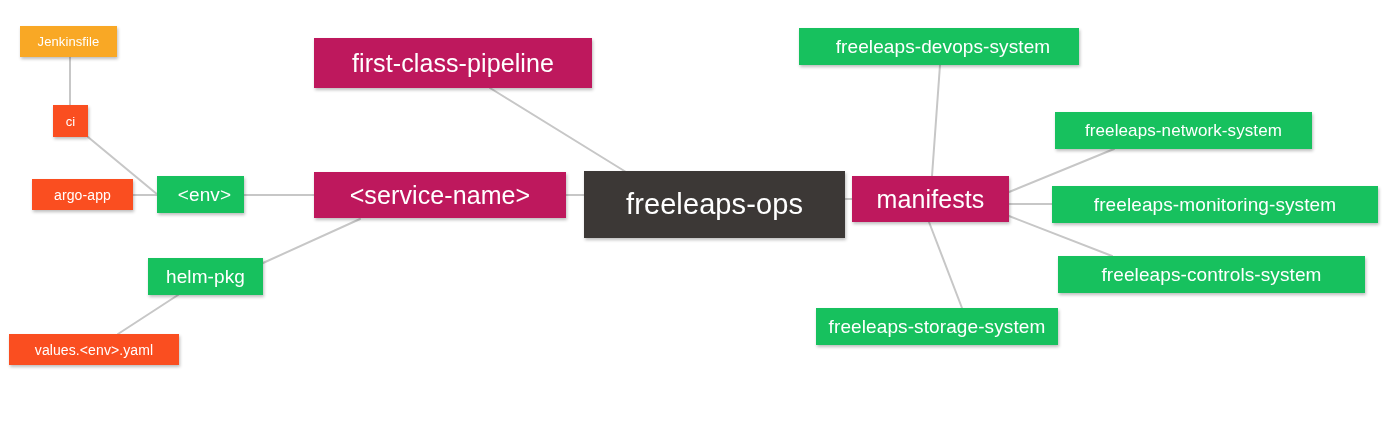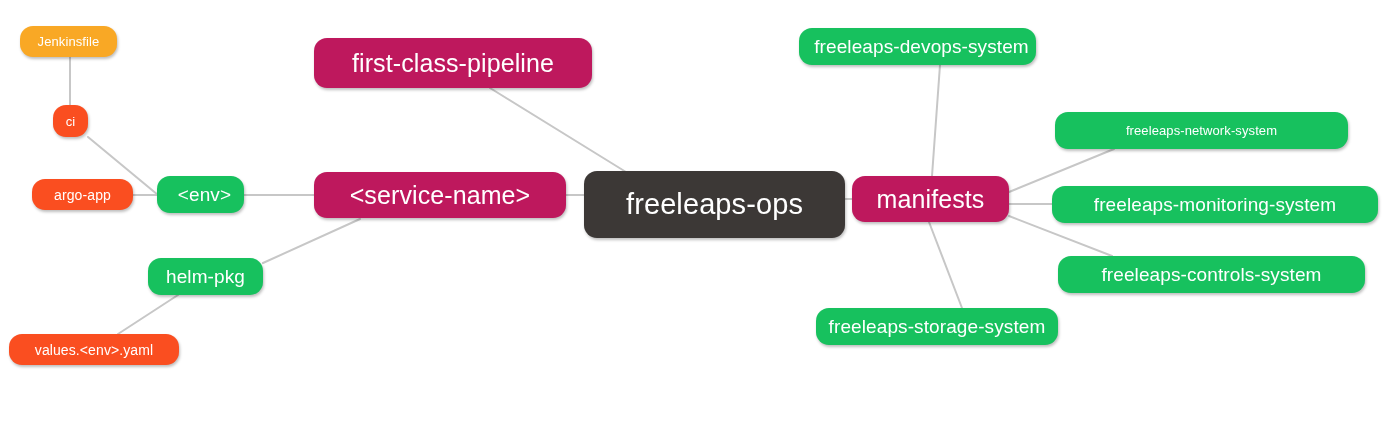--- a/index.html
+++ b/index.html
@@ -24,21 +24,21 @@
     width: 1390px;
     height: 421px;
   }
   .node {
     position: absolute;
     box-sizing: border-box;
     display: flex;
     align-items: center;
     justify-content: center;
     color: #ffffff;
-    border-radius: 13px;
+    border-radius: 0;
     white-space: nowrap;
     box-shadow: 1px 2px 3px rgba(0,0,0,0.26);
     line-height: 1;
     letter-spacing: 0.1px;
     z-index: 2;
   }
   .node.orange { background: #F9A825; }
   .node.red    { background: #FA4E20; align-items: center; }
   .node.green  { background: #17C15E; }
   .node.blue   { background: #be185d; }
@@ -88,24 +88,24 @@
       </div>
       <div class="node blue" style="left: 314px; top: 172px; width: 252px; height: 46px; font-size: 25px;">
         <span>&lt;service-name&gt;</span>
       </div>
       <div class="node dark" style="left: 584px; top: 171px; width: 261px; height: 67px; font-size: 29px;">
         <span>freeleaps-ops</span>
       </div>
       <div class="node blue" style="left: 852px; top: 176px; width: 157px; height: 46px; font-size: 25px; justify-content: center;">
         <span>manifests</span>
       </div>
-      <div class="node green" style="left: 799px; top: 28px; width: 237px; height: 37px; font-size: 19px; padding-left: 8px;">
+      <div class="node green" style="left: 799px; top: 28px; width: 280px; height: 37px; font-size: 19px; padding-left: 8px;">
         <span>freeleaps-devops-system</span>
       </div>
-      <div class="node green" style="left: 1055px; top: 112px; width: 293px; height: 37px; font-size: 13px;">
+      <div class="node green" style="left: 1055px; top: 112px; width: 257px; height: 37px; font-size: 17px;">
         <span>freeleaps-network-system</span>
       </div>
       <div class="node green" style="left: 1052px; top: 186px; width: 326px; height: 37px; font-size: 19px;">
         <span>freeleaps-monitoring-system</span>
       </div>
       <div class="node green" style="left: 1058px; top: 256px; width: 307px; height: 37px; font-size: 19px;">
         <span>freeleaps-controls-system</span>
       </div>
       <div class="node green" style="left: 816px; top: 308px; width: 242px; height: 37px; font-size: 19px;">
         <span>freeleaps-storage-system</span>

